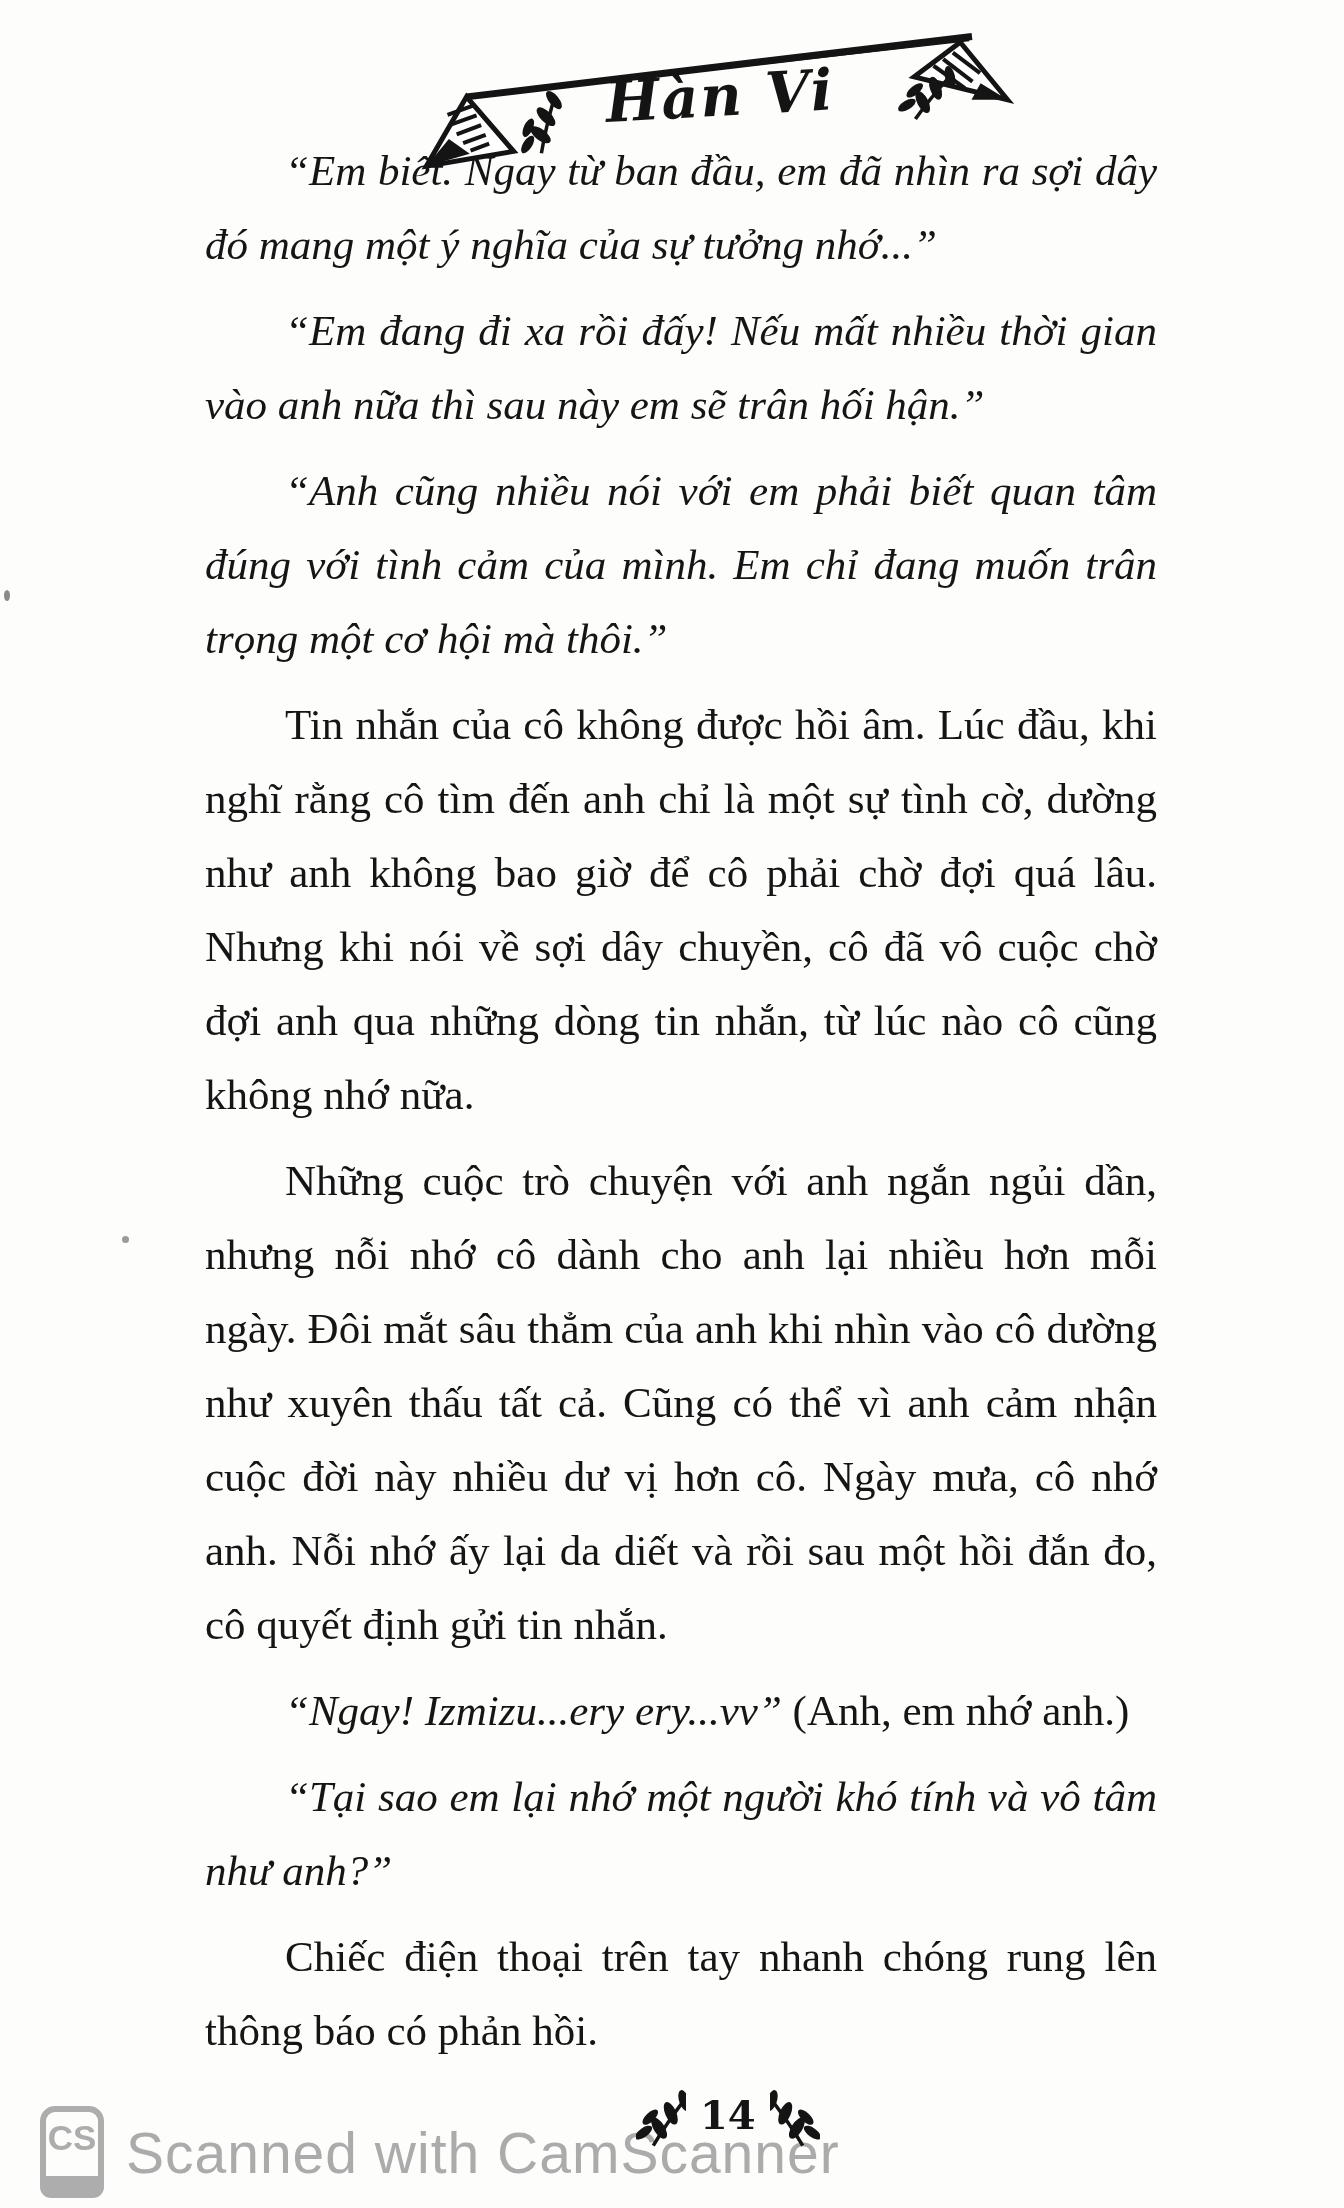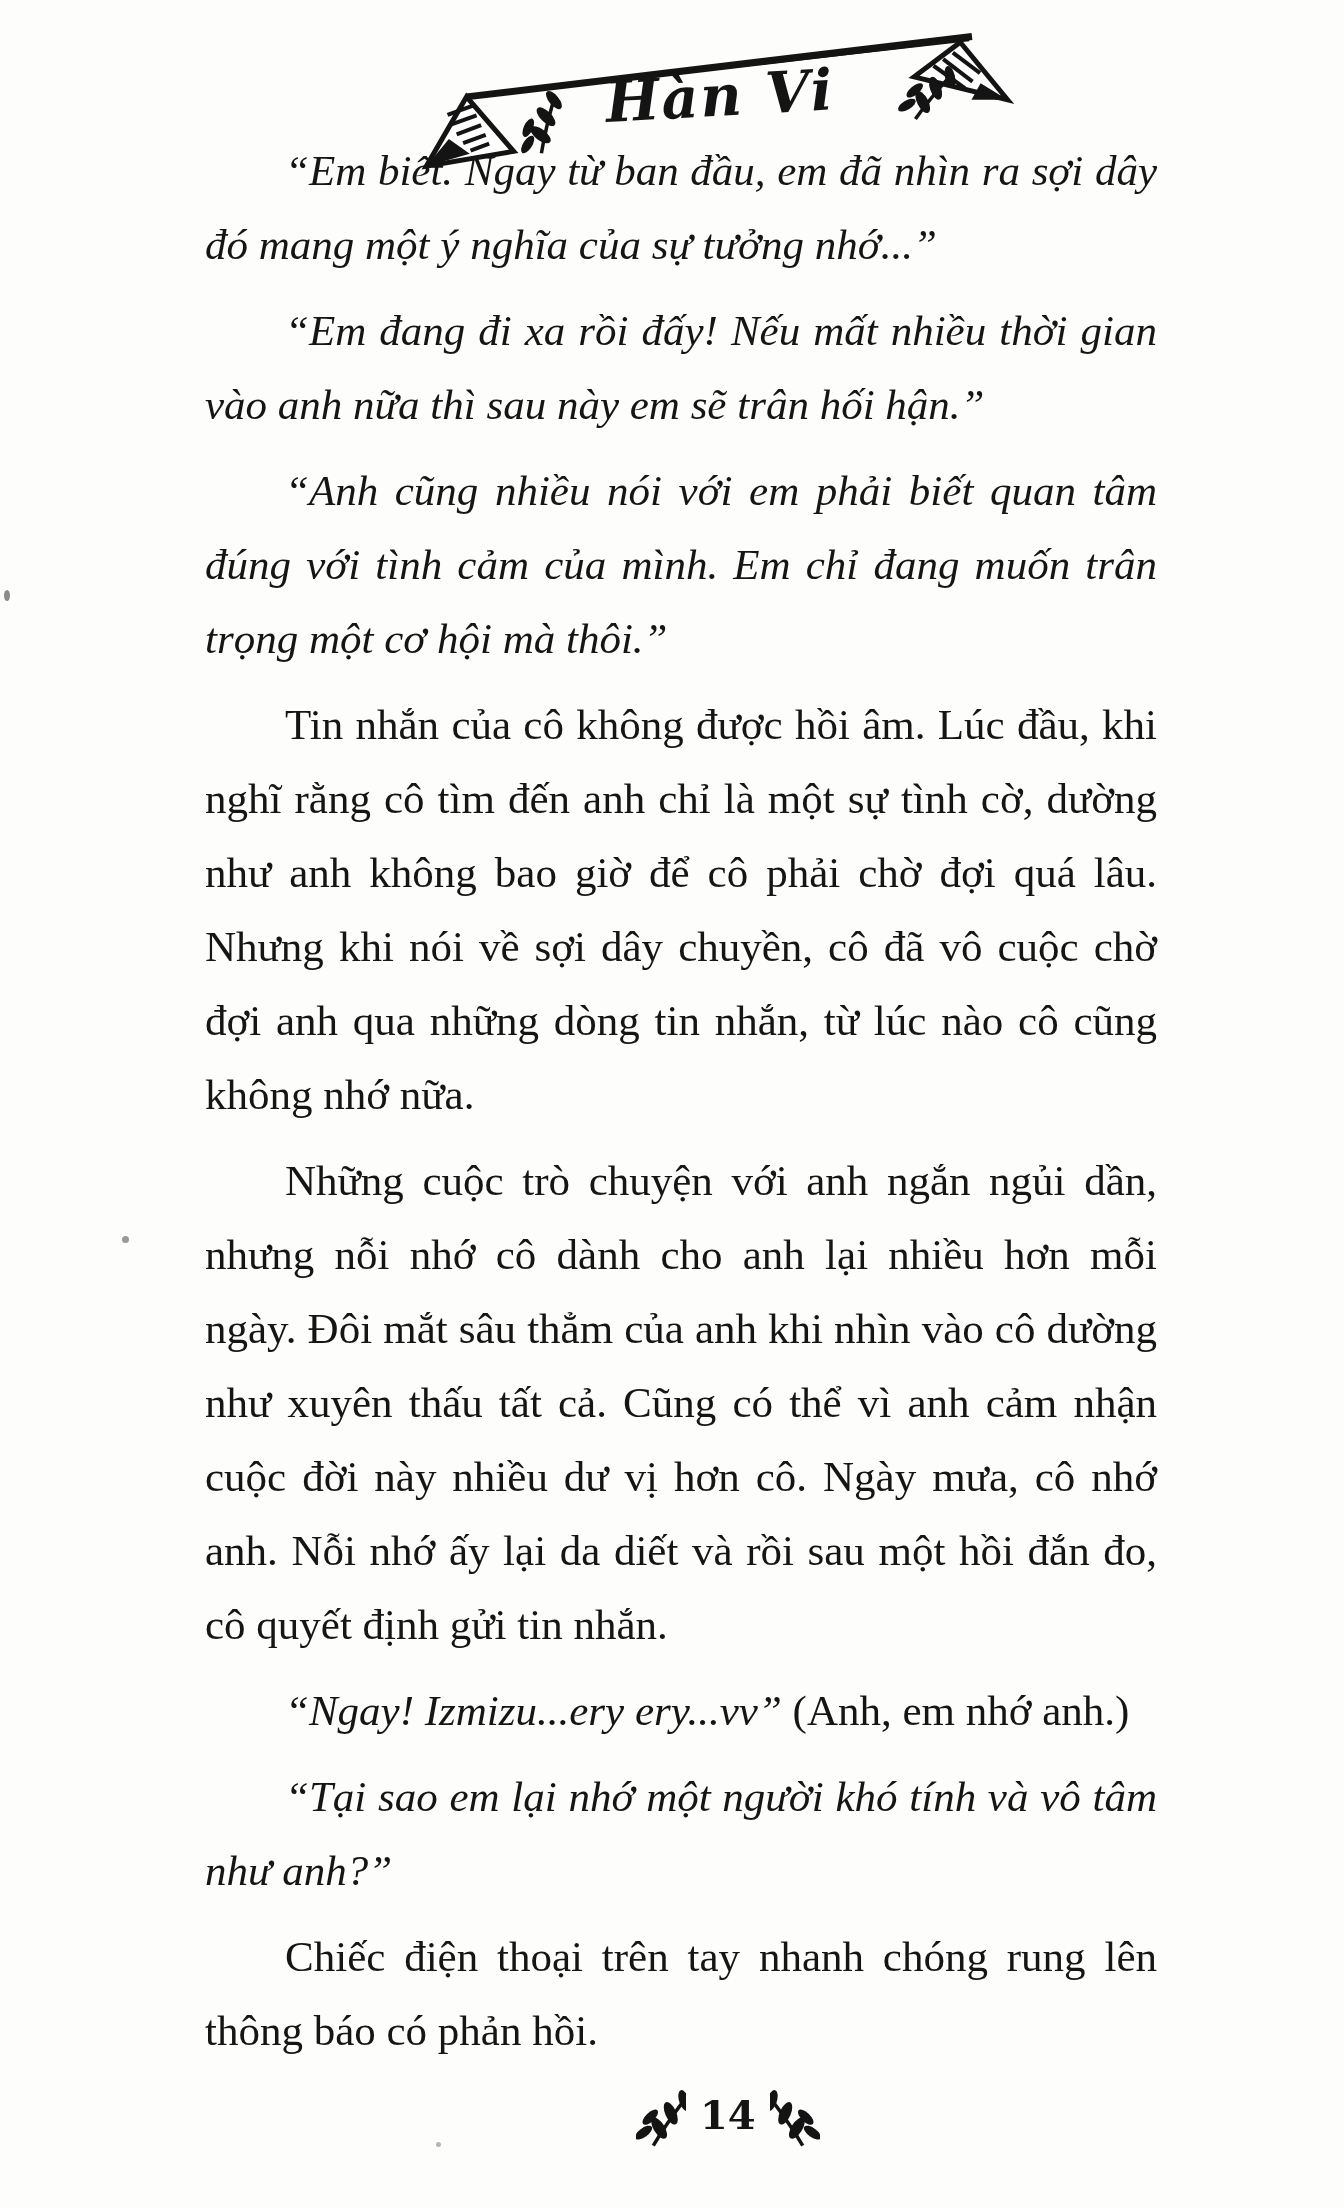--- a/index.html
+++ b/index.html
@@ -136,18 +136,25 @@
         <path d="M-2 46 Q 8 24 26 -6" stroke="#141414" stroke-width="3.5" fill="none"></path>
         <ellipse cx="2" cy="28" rx="5.5" ry="12" transform="rotate(-38 2 28)"></ellipse>
         <ellipse cx="12" cy="12" rx="5.5" ry="12" transform="rotate(-30 12 12)"></ellipse>
         <ellipse cx="24" cy="-2" rx="5" ry="11" transform="rotate(-24 24 -2)"></ellipse>
         <ellipse cx="-8" cy="18" rx="4.5" ry="10" transform="rotate(40 -8 18)"></ellipse>
         <ellipse cx="-13" cy="34" rx="4.5" ry="10" transform="rotate(48 -13 34)"></ellipse>
       </g>
     </svg>
   </div>
 
+  <div class="watermark">
+    <div class="wm-icon">
+      <span class="wm-cs">CS</span>
+      <div class="wm-bar"></div>
+    </div>
+    <div class="wm-text">Scanned with CamScanner</div>
+  </div>
 
   <div class="dot dot-a"></div>
   <div class="dot dot-b"></div>
   <div class="dot dot-c"></div>
 
 </div>
 
 </body></html>

